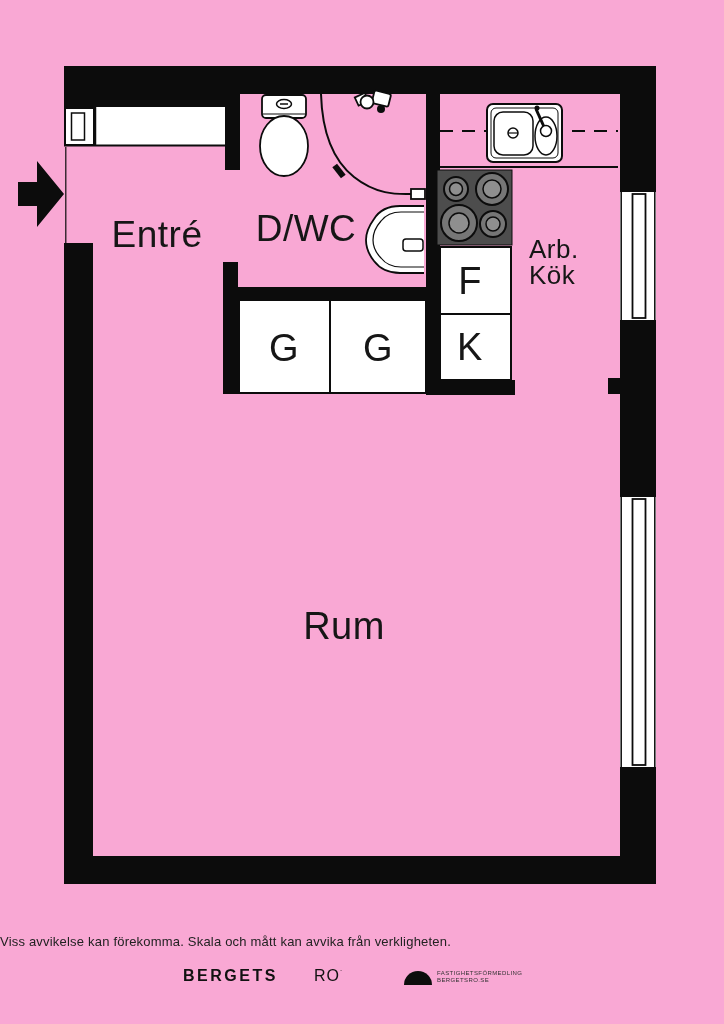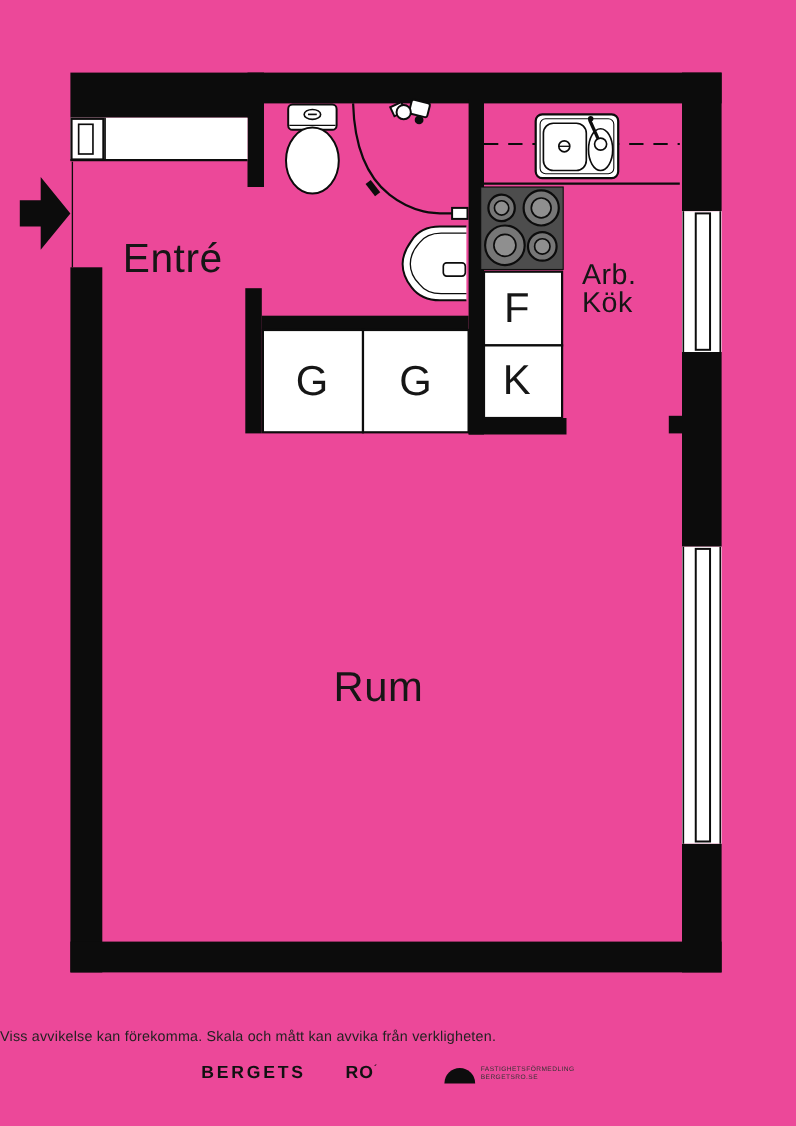--- a/index.html
+++ b/index.html
@@ -1,17 +1,17 @@
 <!DOCTYPE html>
 <html><head>
 <meta charset="utf-8">
 <style>
   html,body{margin:0;padding:0;background:#ffffff;}
   #stage{
-    position:relative;width:724px;height:1024px;background:#ec4899;overflow:hidden;
+    position:relative;width:724px;height:1024px;background:#f9a8d4;overflow:hidden;
     font-family:"Liberation Sans", sans-serif;
   }
   #plan-svg{position:absolute;left:0;top:0;}
   .lbl{
     position:absolute;transform:translate(-50%,-50%);
     font-size:37px;color:#161616;white-space:nowrap;letter-spacing:0.5px;
   }
   .lbl.small{font-size:38px;}
   .kitchen-label{
     position:absolute;left:529px;top:236px;font-size:26px;color:#161616;
@@ -20,21 +20,21 @@
   .disclaimer{
     position:absolute;left:0;top:934px;width:724px;
     font-size:13px;color:#222222;letter-spacing:0.2px;
   }
   .brand-primary{
     position:absolute;left:183px;top:967px;font-size:16px;color:#111111;
     letter-spacing:2.5px;font-weight:700;
   }
   .brand-secondary{
     position:absolute;left:314px;top:967px;font-size:16px;color:#111111;
-    letter-spacing:1px;font-weight:700;
+    letter-spacing:1px;font-weight:400;
   }
   .brand-secondary sup{font-size:8px;}
   .agency-dome{
     position:absolute;left:404px;top:971px;width:28px;height:14px;
     background:#0d0d0d;border-radius:14px 14px 0 0;
   }
   .agency-text{
     position:absolute;left:437px;top:970px;font-size:6px;line-height:1.2;
     color:#333333;letter-spacing:0.4px;
   }
@@ -149,20 +149,21 @@
     </g>
     <g>
       <rect x="620" y="497" width="36" height="270" fill="#ffffff"></rect>
       <line x1="621.2" y1="497" x2="621.2" y2="767" stroke="#0c0c0c" stroke-width="1.5"></line>
       <line x1="654.8" y1="497" x2="654.8" y2="767" stroke="#0c0c0c" stroke-width="1.5"></line>
       <rect x="632.5" y="499" width="13" height="266" fill="#ffffff" stroke="#0c0c0c" stroke-width="1.8"></rect>
     </g>
   </svg>
 
   <div class="lbl" style="left:157px;top:235px;">Entré</div>
+  <div class="lbl" style="left:306px;top:229px;">D/WC</div>
   <div class="lbl small" style="left:284px;top:348px;">G</div>
   <div class="lbl small" style="left:378px;top:348px;">G</div>
   <div class="lbl small" style="left:470px;top:281px;">F</div>
   <div class="lbl small" style="left:470px;top:347px;">K</div>
   <div class="lbl small" style="left:344px;top:626px;">Rum</div>
 
   <div class="kitchen-label">
     <div>Arb.</div>
     <div>Kök</div>
   </div>

